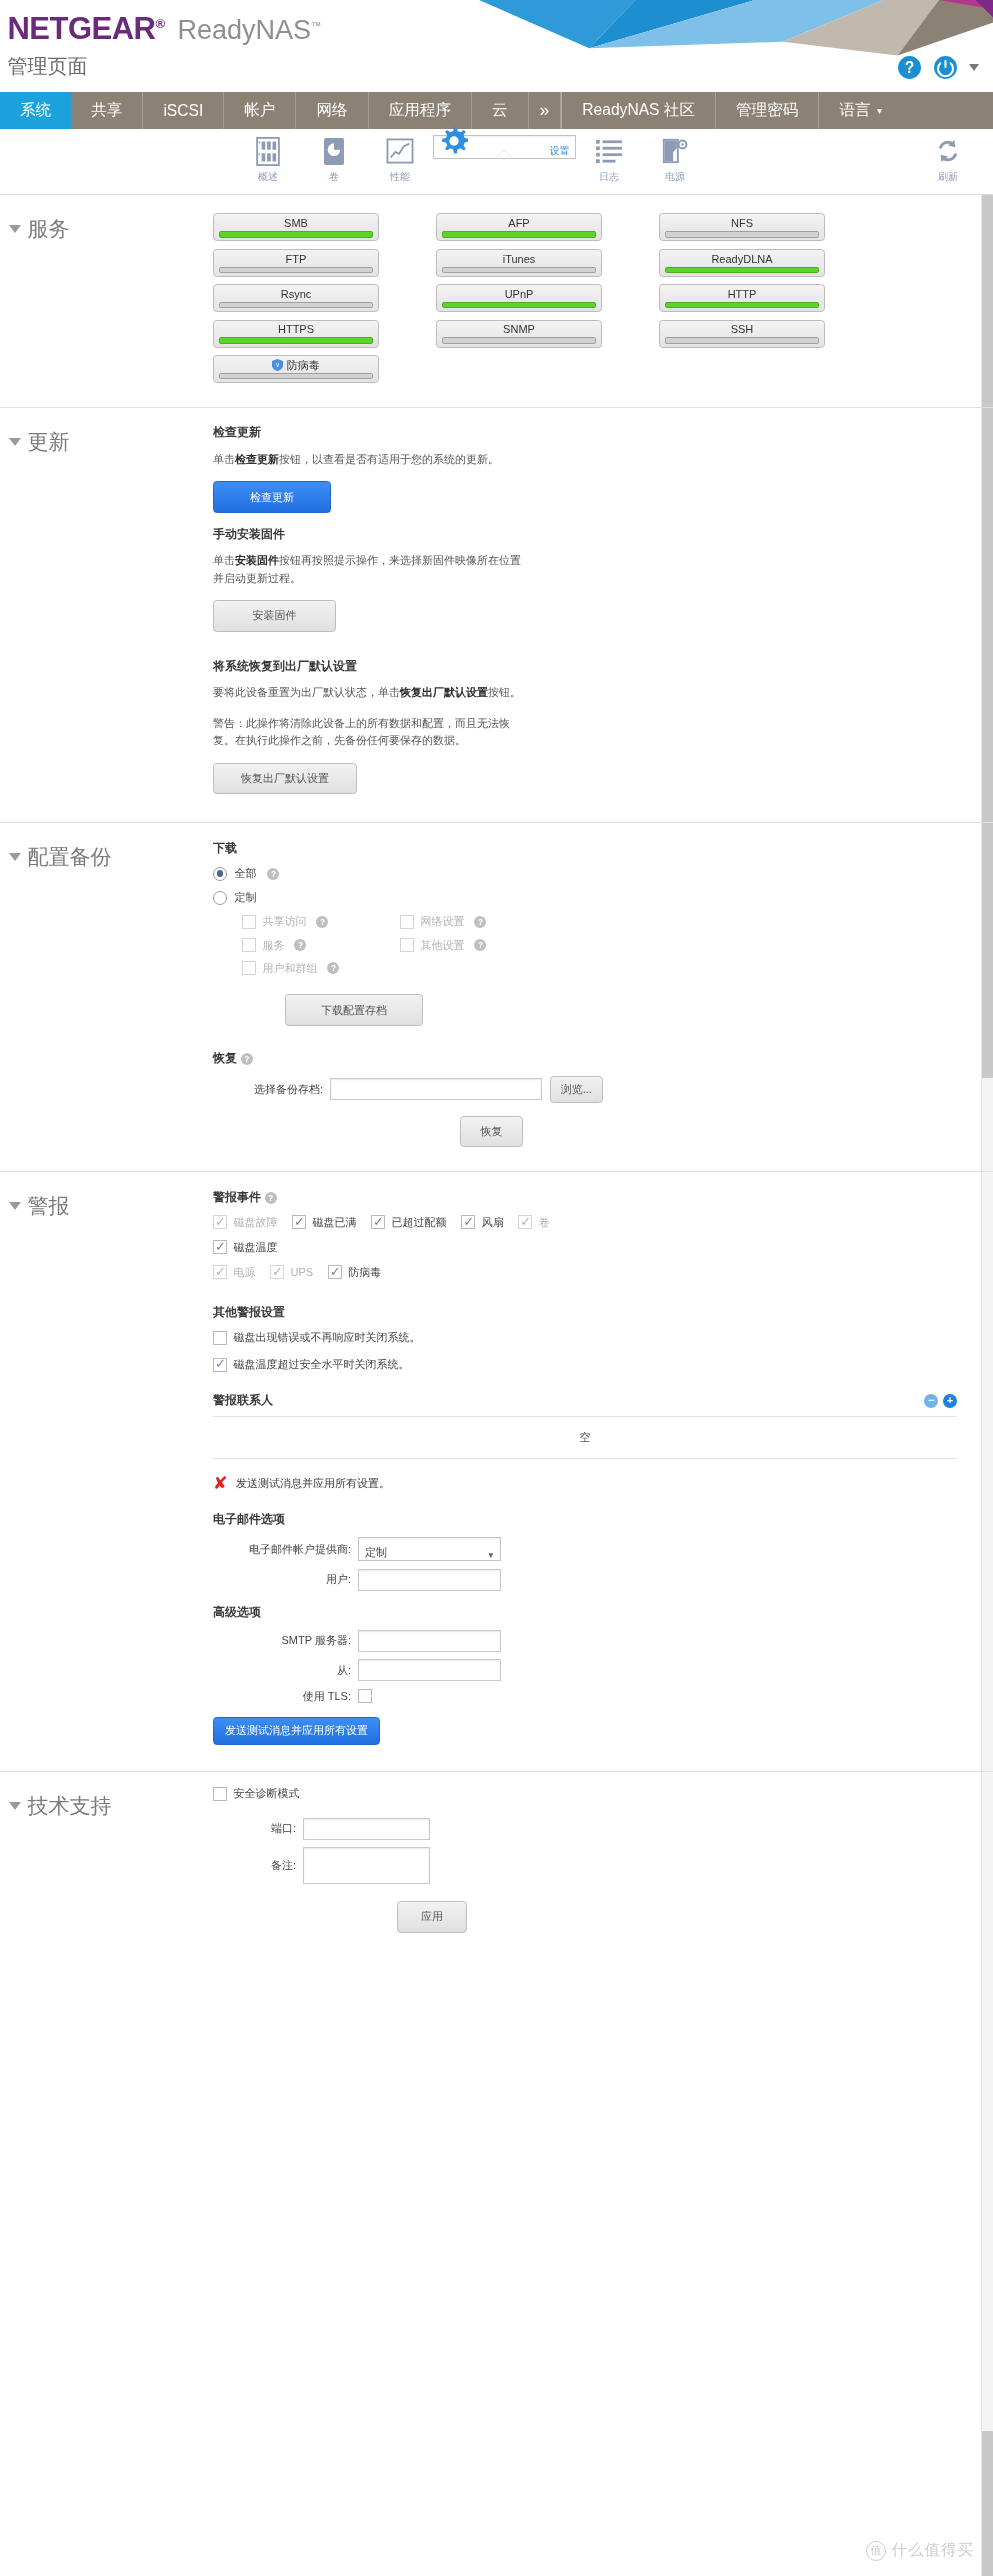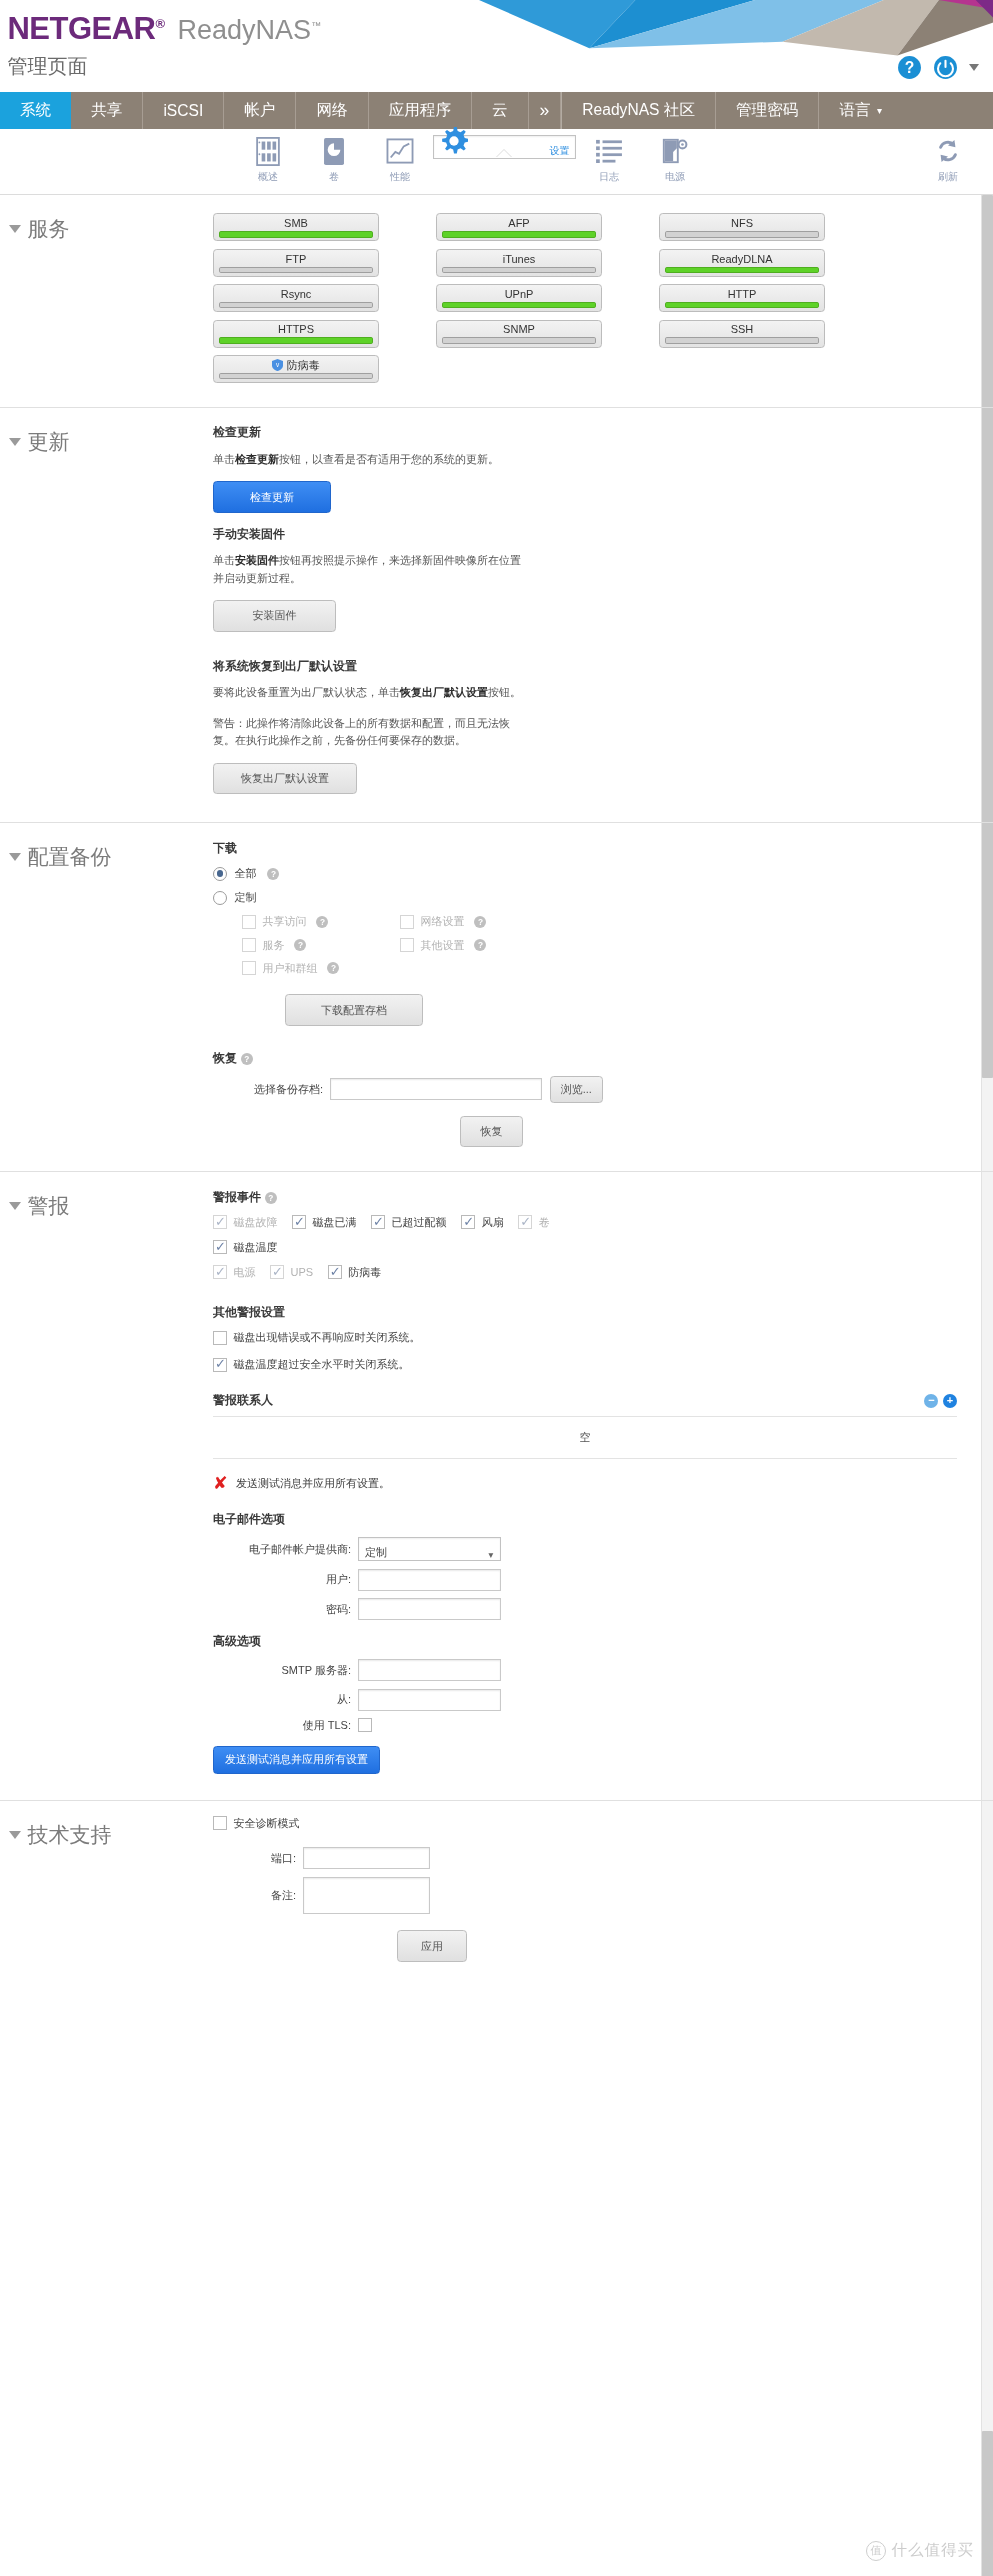--- a/index.html
+++ b/index.html
@@ -551,24 +551,20 @@
         <span class="field-lbl">电子邮件帐户提供商:</span>
         <div class="sel">
           <span>定制</span>
           <span class="arrow">▼</span>
         </div>
       </div>
       <div class="field-row">
         <span class="field-lbl">用户:</span>
         <input class="inp" style="width: 143px;" type="text" value="">
       </div>
-      <div class="field-row">
-        <span class="field-lbl">密码:</span>
-        <input class="inp" style="width: 143px;" type="password" value="">
-      </div>
 
       <div class="sub-h" style="margin-top:13px">高级选项</div>
 
       <div class="field-row">
         <span class="field-lbl">SMTP 服务器:</span>
         <input class="inp" style="width: 143px;" type="text" value="">
       </div>
       <div class="field-row">
         <span class="field-lbl">从:</span>
         <input class="inp" style="width: 143px;" type="text" value="">

